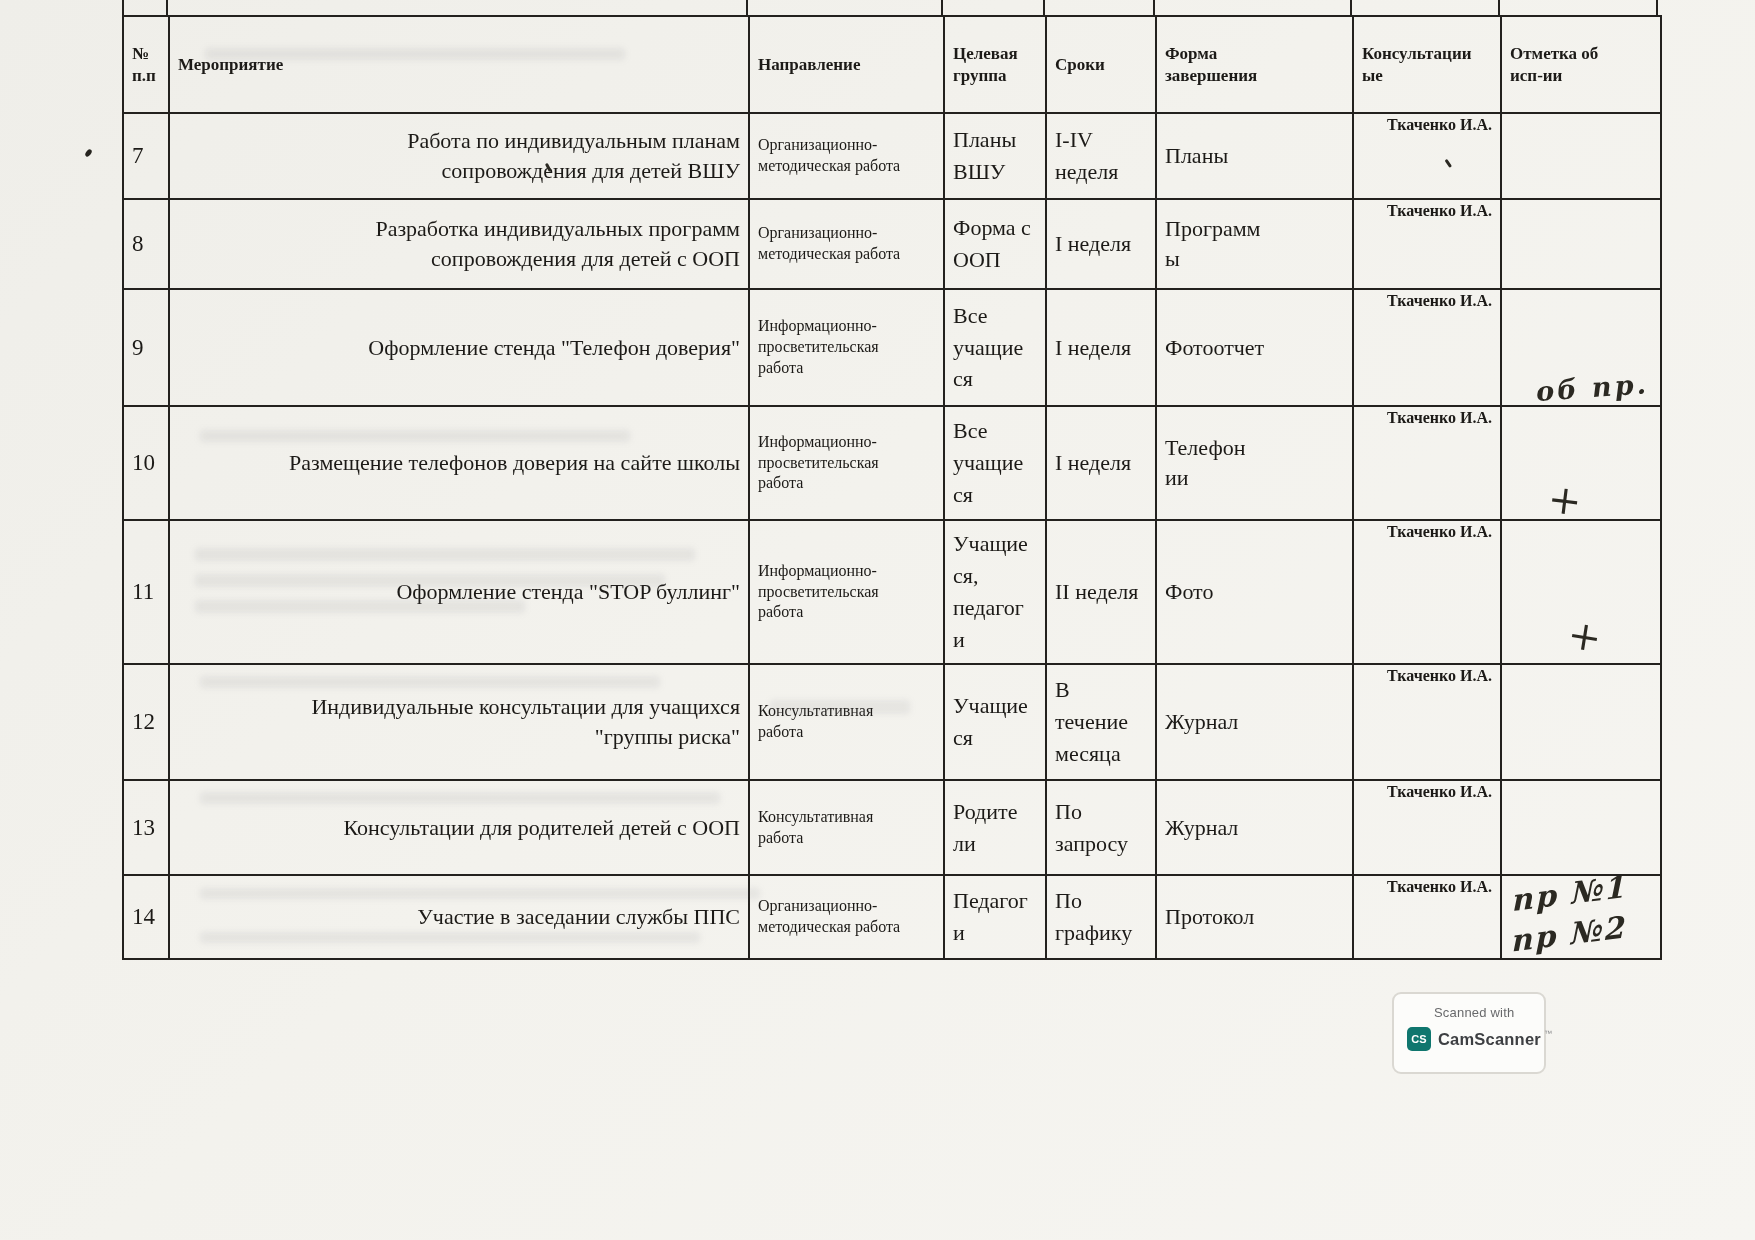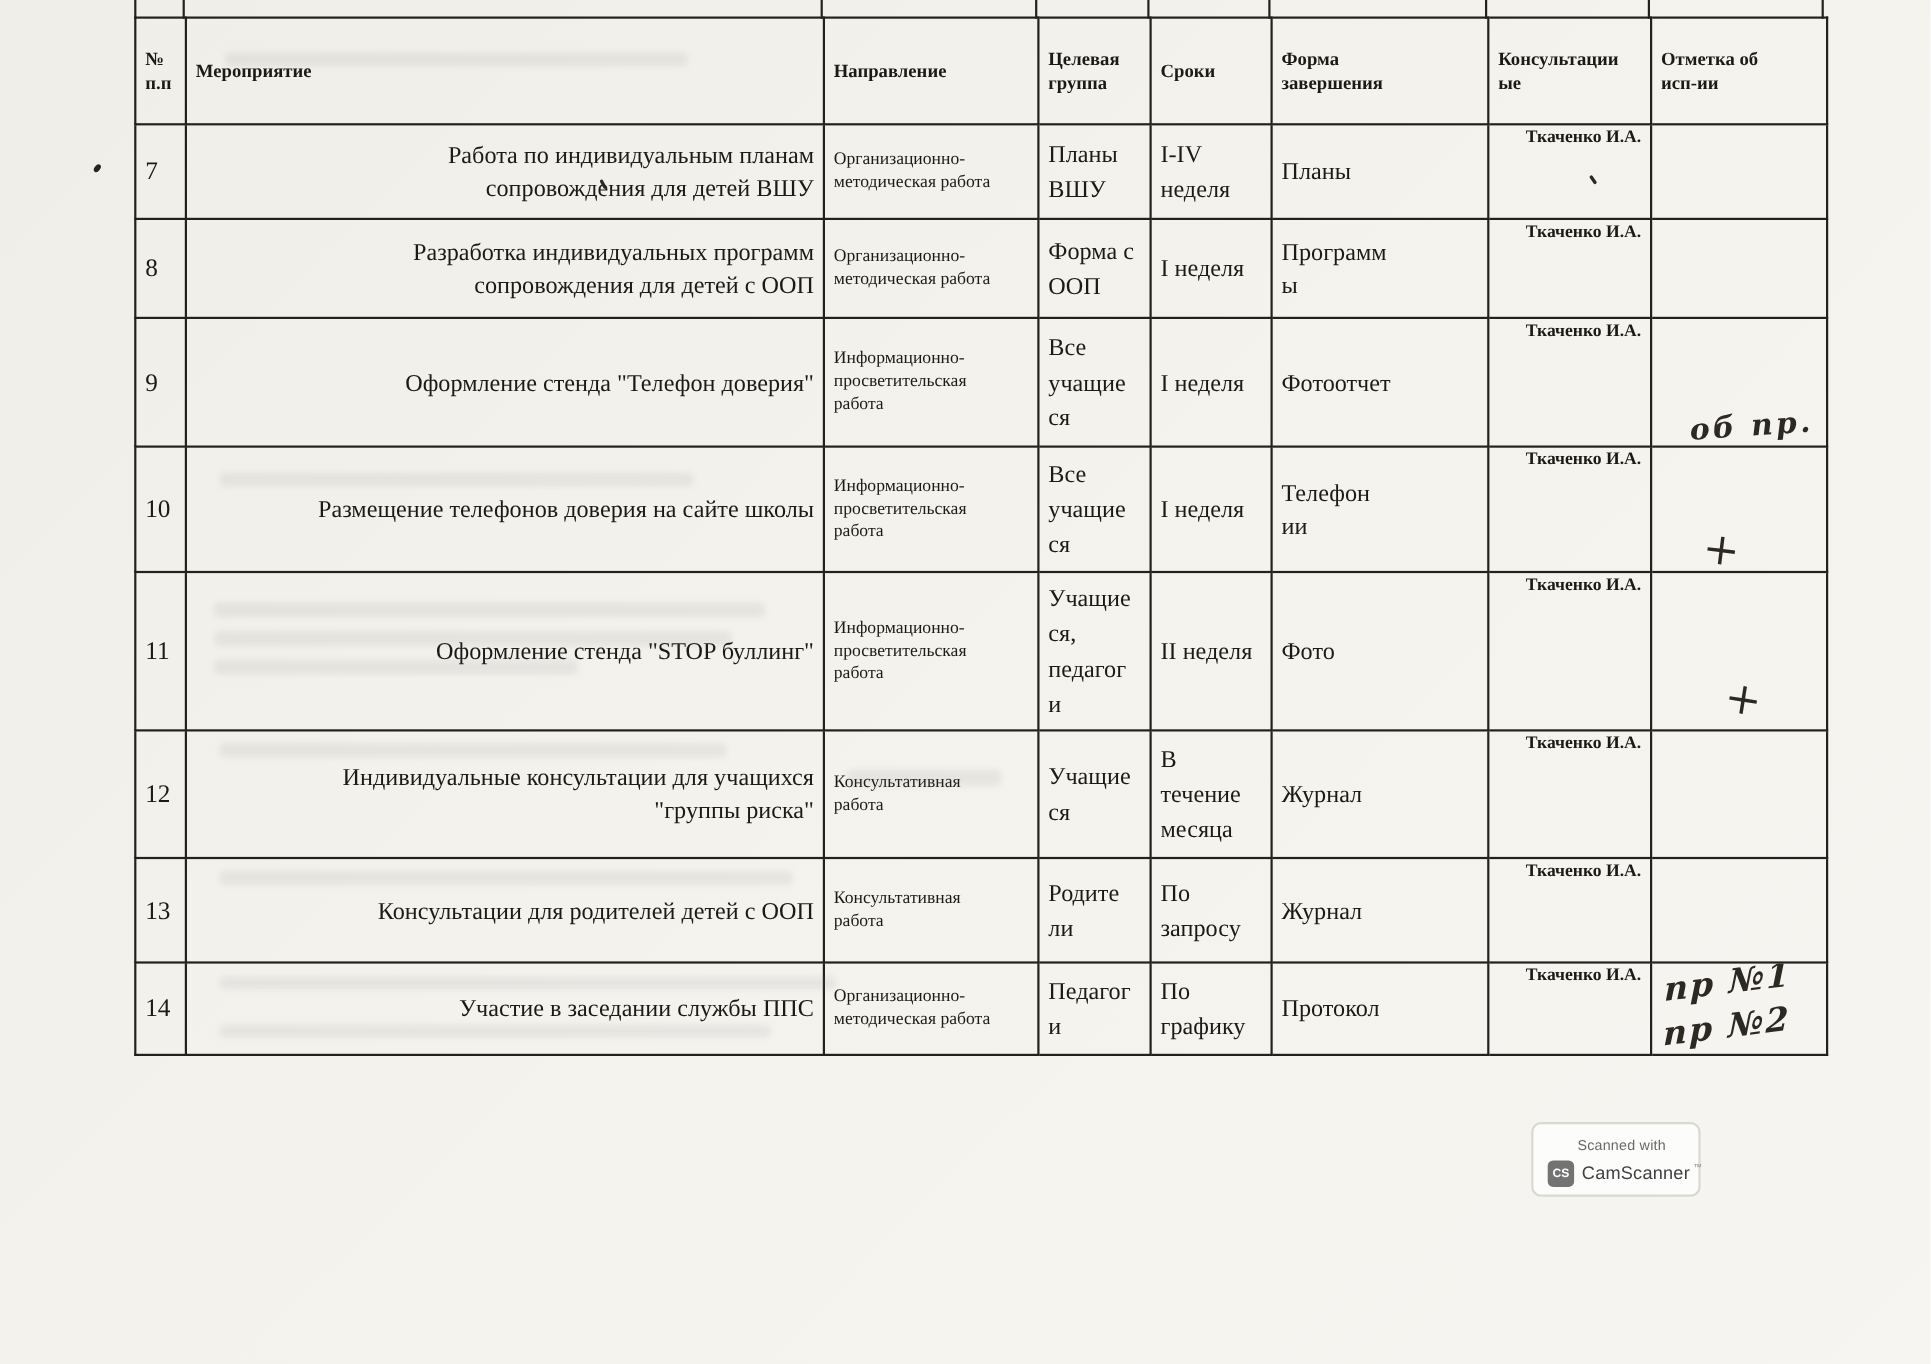--- a/index.html
+++ b/index.html
@@ -44,33 +44,33 @@
   .hand-r11 { left:66px; bottom:4px;  font-size:40px; font-weight:400; transform:rotate(9deg); }
   .hand-r14 { left:10px; top:-2px;    font-size:30px; line-height:40px; letter-spacing:2px; transform:rotate(-7deg) skewX(-8deg); }
   
   .stub { position:absolute; top:0; width:2px; height:17px; background:#23211e; }
   
   .smudge { position:absolute; background:rgba(105,105,122,0.10); filter:blur(3px); border-radius:4px; pointer-events:none; }
   .tick { position:absolute; width:9px; height:2.5px; background:#2b2922; border-radius:2px; pointer-events:none; }
   .speck { position:absolute; width:5px; height:8px; background:#26241f; border-radius:50%; transform:rotate(38deg); }
   
   .badge {
-    position:absolute; left:1392px; top:1020px; width:154px; height:68px;
+    position:absolute; left:1392px; top:992px; width:154px; height:82px;
     background:#fcfcfa; border:2px solid #dad8d2; border-radius:9px;
     box-sizing:border-box; padding:11px 10px 8px 13px;
     font-family:"Liberation Sans","DejaVu Sans",sans-serif;
   }
   .badge .sw { font-size:13px; color:#68696b; margin-left:27px; letter-spacing:0.2px; }
   .badge .row { display:flex; align-items:center; gap:7px; margin-top:7px; }
   .cs-icon {
-    width:24px; height:24px; border-radius:5px; background:#737373;
+    width:24px; height:24px; border-radius:5px; background:#0f766e;
     color:#ffffff; font-size:11px; font-weight:bold;
     display:flex; align-items:center; justify-content:center; flex:0 0 auto;
   }
-  .brand { font-size:16.5px; font-weight:normal; color:#3d3f42; letter-spacing:0.2px; }
+  .brand { font-size:16.5px; font-weight:bold; color:#3d3f42; letter-spacing:0.2px; }
   .tm { font-size:8px; color:#8d8e90; align-self:flex-start; margin-top:2px; margin-left:-4px; }
 </style>
 </head>
 <body>
 
 <div class="stub" style="left:122px"></div>
 <div class="stub" style="left:166px"></div>
 <div class="stub" style="left:746px"></div>
 <div class="stub" style="left:941px"></div>
 <div class="stub" style="left:1043px"></div>

